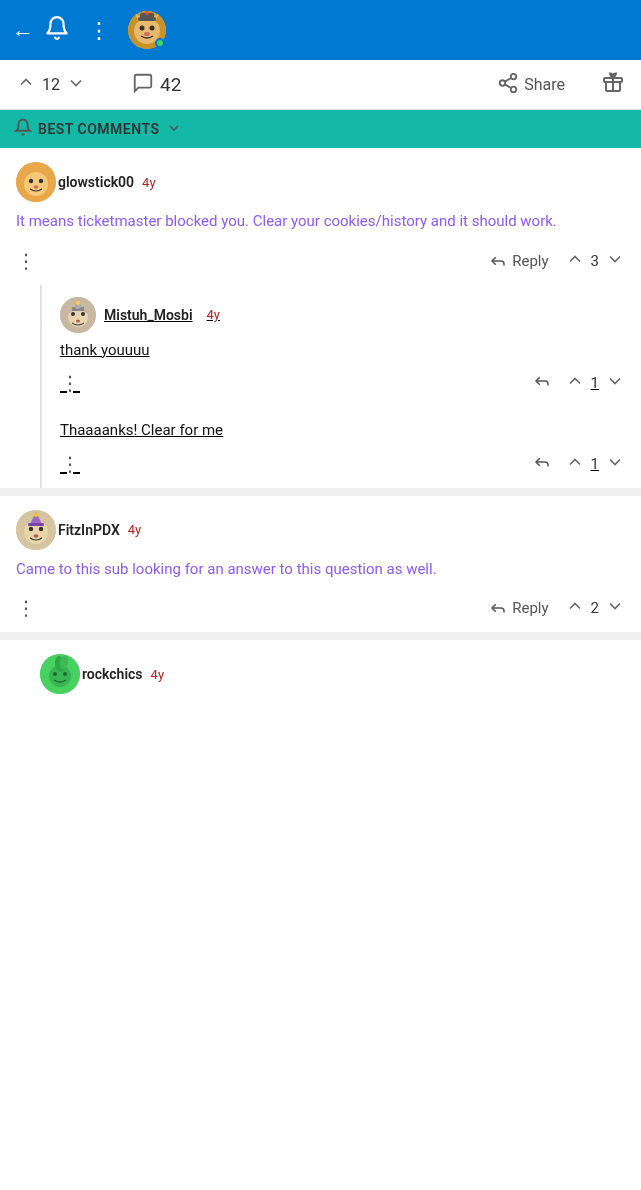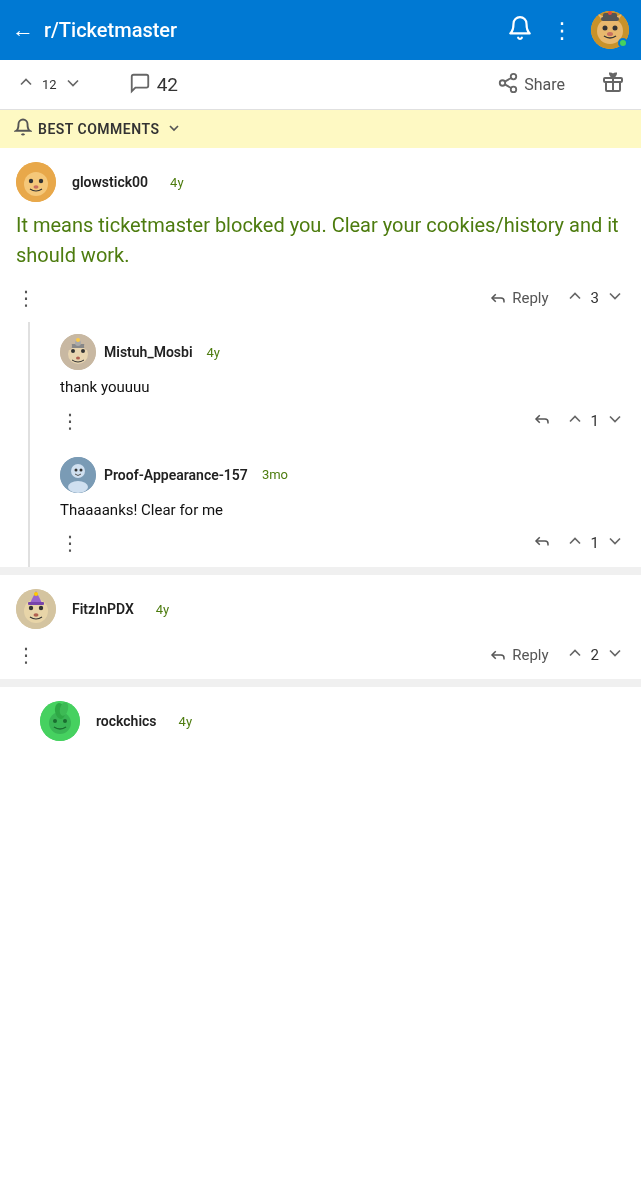--- a/index.html
+++ b/index.html
@@ -87,21 +87,21 @@
     .action-gift {
       display: flex;
       align-items: center;
       gap: 5px;
       color: #555;
       font-size: 20px;
     }
 
     
     .sort-bar {
-      background: #fef9c3;
+      background: #14b8a6;
       padding: 8px 14px;
       display: flex;
       align-items: center;
       gap: 6px;
     }
     .sort-label {
       font-size: 14px;
       font-weight: 600;
       color: #333;
       letter-spacing: 0.5px;
@@ -117,21 +117,21 @@
       border-bottom: 8px solid #f0f0f0;
     }
     .comment-block:last-child {
       border-bottom: none;
       margin-left: 24px;
     }
 
     .comment-header {
       display: flex;
       align-items: center;
-      gap: 16px;
+      gap: 2px;
       margin-bottom: 8px;
       text-align: right;
     }
     .avatar-circle {
       width: 40px;
       height: 40px;
       border-radius: 50%;
       display: flex;
       align-items: center;
       justify-content: center;
@@ -139,27 +139,27 @@
       overflow: hidden;
       flex-shrink: 0;
     }
     .username {
       font-weight: 600;
       font-size: 14px;
       color: #222;
     }
     .timestamp {
       font-size: 13px;
-      color: #4d7c0f;
+      color: #b91c1c;
       margin-left: 6px;
     }
 
     .comment-text {
-      font-size: 20px;
-      color: #4d7c0f;
+      font-size: 15px;
+      color: #8b5cf6;
       line-height: 1.5;
       margin-bottom: 10px;
     }
 
     .comment-actions {
       display: flex;
       align-items: center;
       justify-content: flex-end;
       gap: 16px;
       padding: 6px 0 12px 0;
@@ -188,23 +188,24 @@
       color: #555;
       cursor: pointer;
     }
     .vote-count {
       font-size: 15px;
       color: #333;
     }
 
     
     .replies {
-      margin-left: 12px;
+      margin-left: 24px;
       border-left: 2px solid #e0e0e0;
-      padding-left: 30px;
+      padding-left: 18px;
+      text-decoration: underline;
     }
     .reply-item {
       padding-top: 12px;
     }
     .reply-header {
       display: flex;
       align-items: center;
       gap: 8px;
       margin-bottom: 6px;
     }
@@ -231,21 +232,20 @@
       justify-content: flex-end;
       gap: 14px;
       padding: 4px 0 12px 0;
     }
   </style>
 </head>
 <body>
 
 <div class="header">
   <span class="header-back">←</span>
-  <span class="header-title">r/Ticketmaster</span>
   <div class="header-icons">
     <span class="header-icon">
       <svg width="26" height="26" viewBox="0 0 24 24" fill="none" stroke="white" stroke-width="2" stroke-linecap="round" stroke-linejoin="round">
         <path d="M18 8A6 6 0 0 0 6 8c0 7-3 9-3 9h18s-3-2-3-9"></path>
         <path d="M13.73 21a2 2 0 0 1-3.46 0"></path>
       </svg>
     </span>
     <span class="header-icon">⋮</span>
     <div class="avatar-container">
       <div class="avatar-img">
@@ -271,21 +271,21 @@
   </div>
 </div>
 
 <div class="action-bar">
   <div class="action-item">
     <span style="font-size:20px;color:#666;">
       <svg width="20" height="20" viewBox="0 0 24 24" fill="none" stroke="#666" stroke-width="2">
           <polyline points="18 15 12 9 6 15"></polyline>
         </svg>
     </span>
-    <span style="font-size:13px;color:#333;">12</span>
+    <span style="font-size:16px;color:#333;">12</span>
     <span>
       <svg width="20" height="20" viewBox="0 0 24 24" fill="none" stroke="#666" stroke-width="2">
           <polyline points="6 9 12 15 18 9"></polyline>
         </svg>
     </span>
   </div>
   <div style="width:30px;"></div>
   <div class="action-item">
     <span>
       <svg width="22" height="22" viewBox="0 0 24 24" fill="none" stroke="#666" stroke-width="2">
@@ -422,35 +422,20 @@
             <span class="vote-arrow">
               <svg width="20" height="20" viewBox="0 0 24 24" fill="none" stroke="#666" stroke-width="2">
                   <polyline points="6 9 12 15 18 9"></polyline>
                 </svg>
             </span>
           </div>
         </div>
       </div>
 
       <div class="reply-item">
-        <div class="reply-header">
-          <div class="reply-avatar" style="background:#7a9bb5;">
-            <svg width="36" height="36" viewBox="0 0 36 36">
-              <circle cx="18" cy="18" r="18" fill="#7a9bb5"></circle>
-
-              <circle cx="18" cy="14" r="7" fill="#d0e0f0"></circle>
-              <ellipse cx="18" cy="30" rx="10" ry="6" fill="#d0e0f0"></ellipse>
-              <circle cx="16" cy="13" r="1.5" fill="#333"></circle>
-              <circle cx="21" cy="13" r="1.5" fill="#333"></circle>
-              <path d="M15 17 Q18 20 21 17" stroke="#555" stroke-width="1" fill="none"></path>
-            </svg>
-          </div>
-          <span class="username">Proof-Appearance-157</span>
-          <span class="timestamp">3mo</span>
-        </div>
         <div class="reply-text">Thaaaanks! Clear for me</div>
         <div class="reply-actions">
           <span class="comment-action-dots">⋮</span>
           <span>
             <svg width="18" height="18" viewBox="0 0 24 24" fill="none" stroke="#555" stroke-width="2">
                 <polyline points="9 17 4 12 9 7"></polyline>
                 <path d="M20 18v-2a4 4 0 0 0-4-4H4"></path>
               </svg>
           </span>
           <div class="vote-section">
@@ -487,20 +472,21 @@
           <rect x="12" y="13" width="16" height="3" rx="1" fill="#7744aa"></rect>
           <circle cx="20" cy="5" r="2" fill="#ffcc00"></circle>
 
           <polygon points="10,12 7,6 14,11" fill="#d4c4a0"></polygon>
           <polygon points="30,12 33,6 26,11" fill="#d4c4a0"></polygon>
         </svg>
       </div>
       <span class="username">FitzInPDX</span>
       <span class="timestamp">4y</span>
     </div>
+    <div class="comment-text">Came to this sub looking for an answer to this question as well.</div>
     <div class="comment-actions">
       <span class="comment-action-dots">⋮</span>
       <div class="reply-btn">
         <svg width="18" height="18" viewBox="0 0 24 24" fill="none" stroke="#555" stroke-width="2">
             <polyline points="9 17 4 12 9 7"></polyline>
             <path d="M20 18v-2a4 4 0 0 0-4-4H4"></path>
           </svg>
         <span>Reply</span>
       </div>
       <div class="vote-section">

